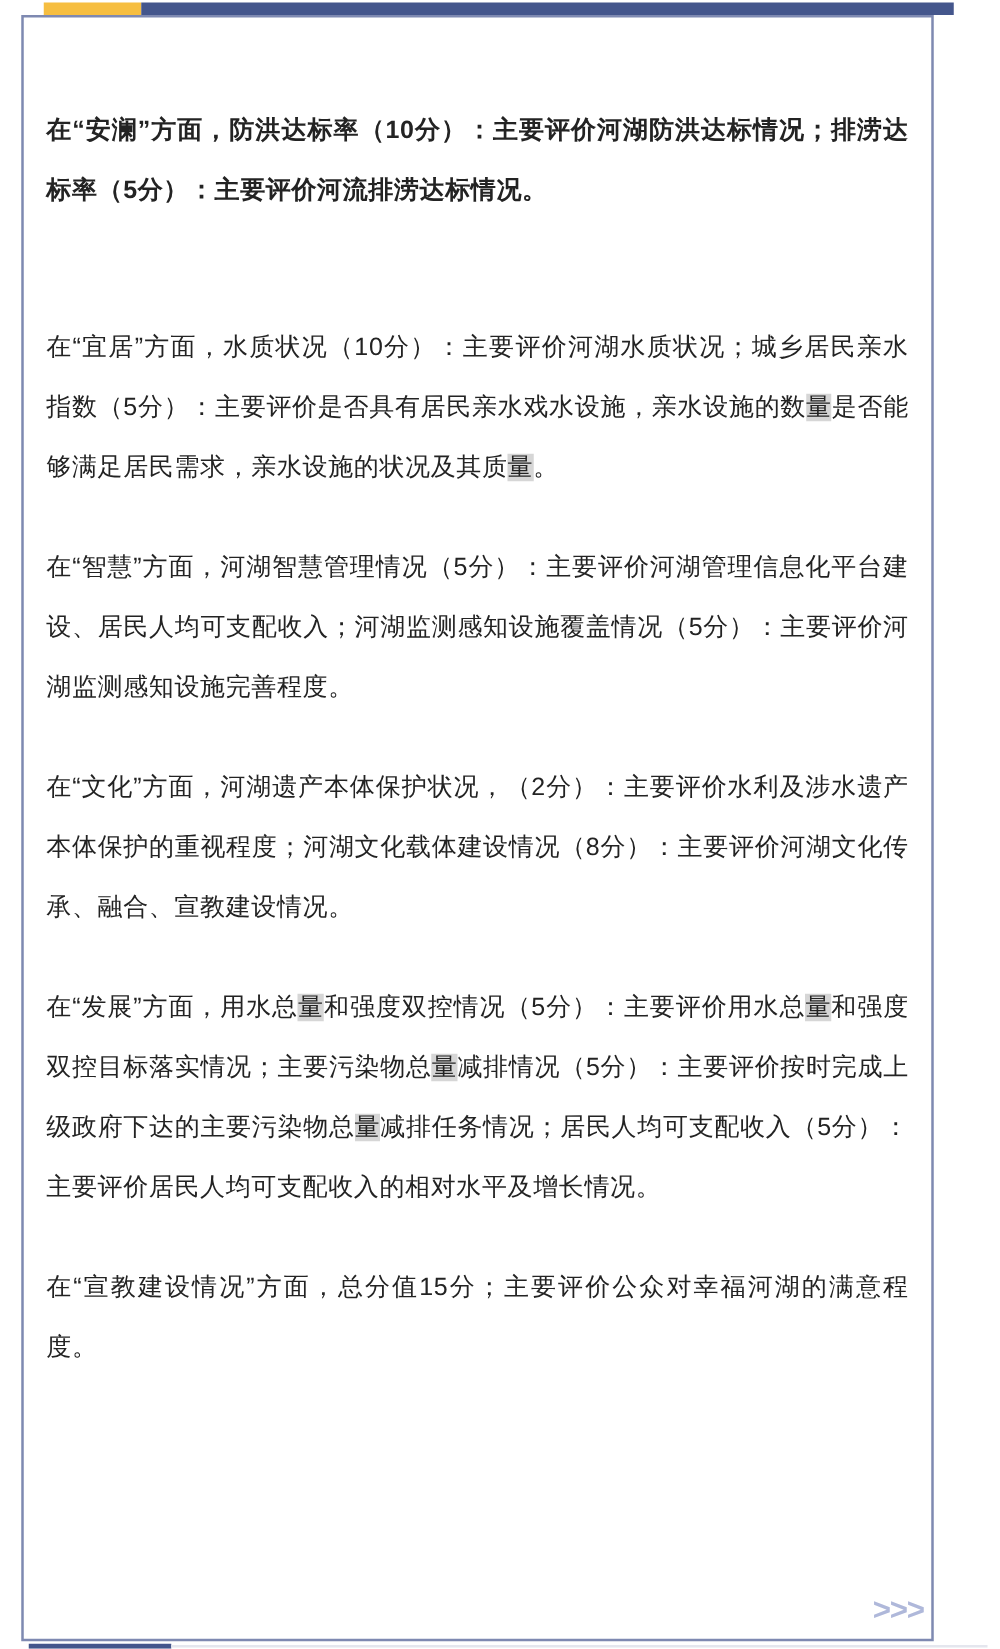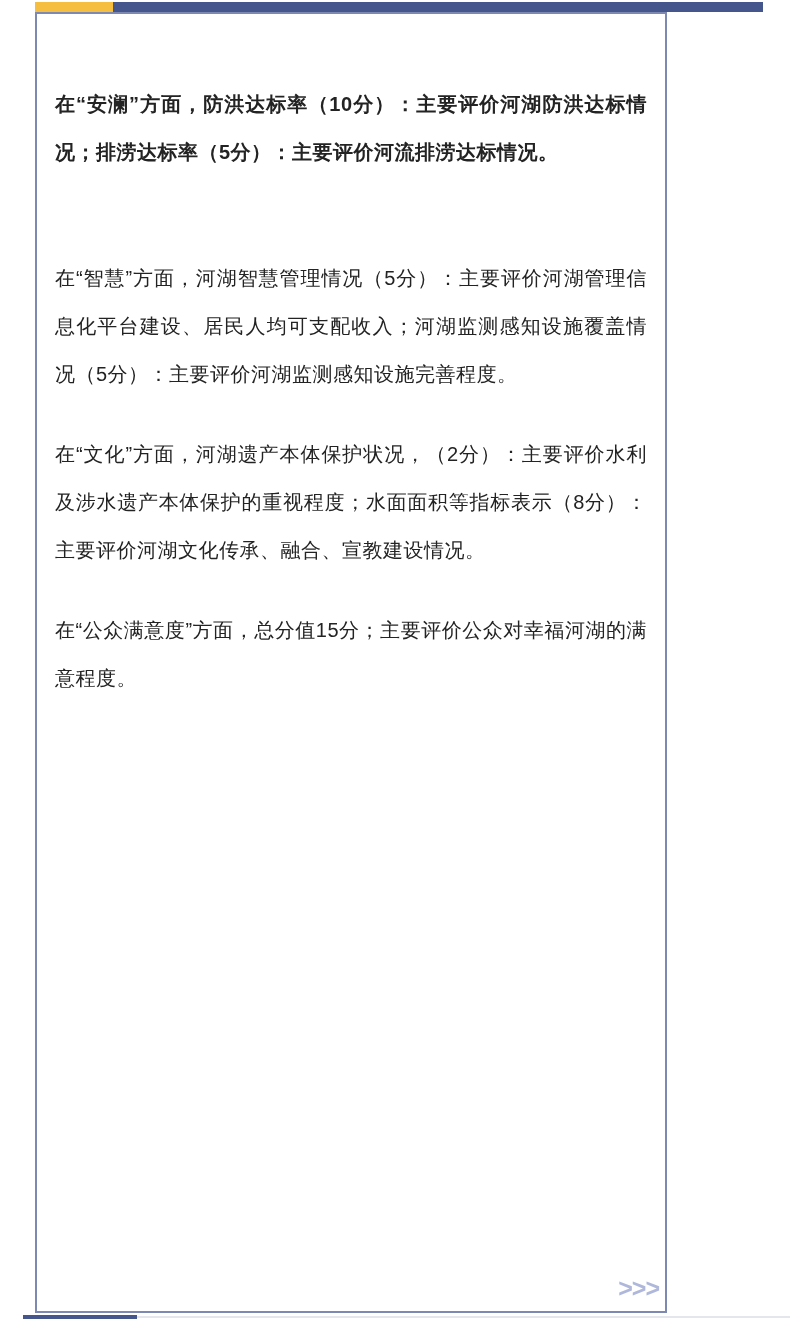--- a/index.html
+++ b/index.html
@@ -16,22 +16,22 @@
     position:relative;
     background:#ffffff;
     font-family:"Liberation Sans","DejaVu Sans",sans-serif;
     overflow:hidden;
   }
   .top-bar{position:absolute;top:2px;height:10px;}
   .top-bar.accent{left:35px;width:78px;background:var(--accent-yellow);}
   .top-bar.navy{left:113px;width:650px;background:var(--bar-navy);}
   .article-frame{
     position:absolute;
-    left:35px;top:12px;
-    width:632px;height:1301px;
+    left:17px;top:12px;
+    width:730px;height:1301px;
     background:#ffffff;
     border:2px solid var(--frame-border);
     padding:66px 18px 0 18px;
   }
   .para{
     font-size:20px;
     line-height:48px;
     color:var(--text-color);
     text-align:justify;
     margin:0 0 32px 0;
@@ -64,21 +64,23 @@
   }
 </style>
 </head>
 <body>
 
 <div class="top-bar accent"></div>
 <div class="top-bar navy"></div>
 
 <div class="article-frame">
   <p class="para bold gap-after">在“安澜”方面，防洪达标率（10分）：主要评价河湖防洪达标情况；排涝达标率（5分）：主要评价河流排涝达标情况。</p>
+  <p class="para">在“宜居”方面，水质状况（10分）：主要评价河湖水质状况；城乡居民亲水指数（5分）：主要评价是否具有居民亲水戏水设施，亲水设施的数<span class="hl">量</span>是否能够满足居民需求，亲水设施的状况及其质<span class="hl">量</span>。</p>
   <p class="para">在“智慧”方面，河湖智慧管理情况（5分）：主要评价河湖管理信息化平台建设、居民人均可支配收入；河湖监测感知设施覆盖情况（5分）：主要评价河湖监测感知设施完善程度。</p>
-  <p class="para">在“文化”方面，河湖遗产本体保护状况，（2分）：主要评价水利及涉水遗产本体保护的重视程度；水面面积等指标表示（8分）：主要评价河湖文化传承、融合、宣教建设情况。</p>
-  <p class="para">在“公众满意度”方面，总分值15分；主要评价公众对幸福河湖的满意程度。</p>
+  <p class="para">在“文化”方面，河湖遗产本体保护状况，（2分）：主要评价水利及涉水遗产本体保护的重视程度；河湖文化载体建设情况（8分）：主要评价河湖文化传承、融合、宣教建设情况。</p>
+  <p class="para">在“发展”方面，用水总<span class="hl">量</span>和强度双控情况（5分）：主要评价用水总<span class="hl">量</span>和强度双控目标落实情况；主要污染物总<span class="hl">量</span>减排情况（5分）：主要评价按时完成上级政府下达的主要污染物总<span class="hl">量</span>减排任务情况；居民人均可支配收入（5分）：主要评价居民人均可支配收入的相对水平及增长情况。</p>
+  <p class="para">在“宣教建设情况”方面，总分值15分；主要评价公众对幸福河湖的满意程度。</p>
 
   <span class="more-indicator">&gt;&gt;&gt;</span>
 </div>
 
 <div class="bottom-stub"></div>
 <div class="bottom-line"></div>
 
 </body></html>

